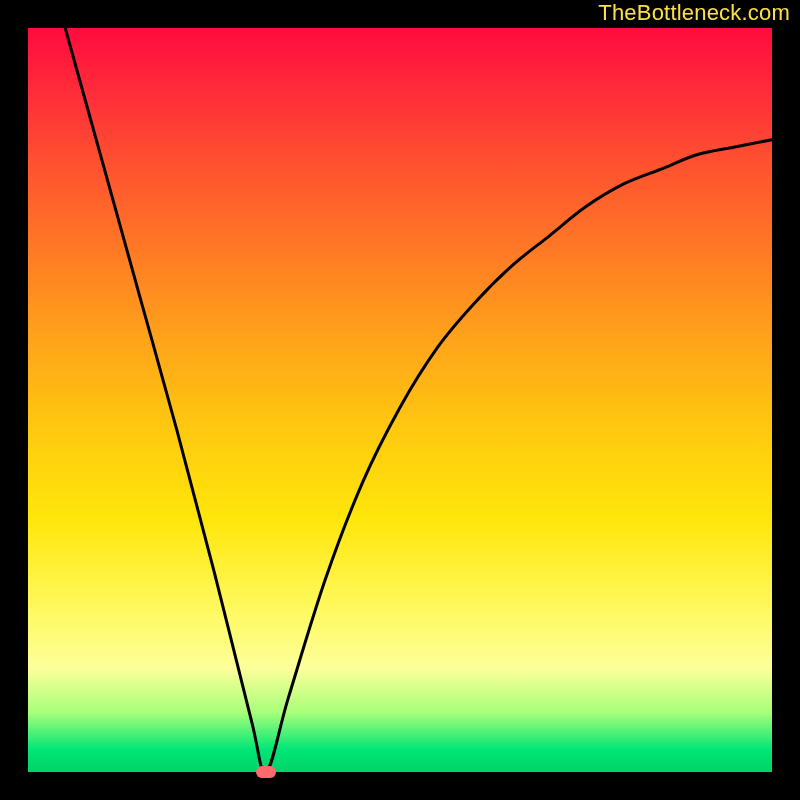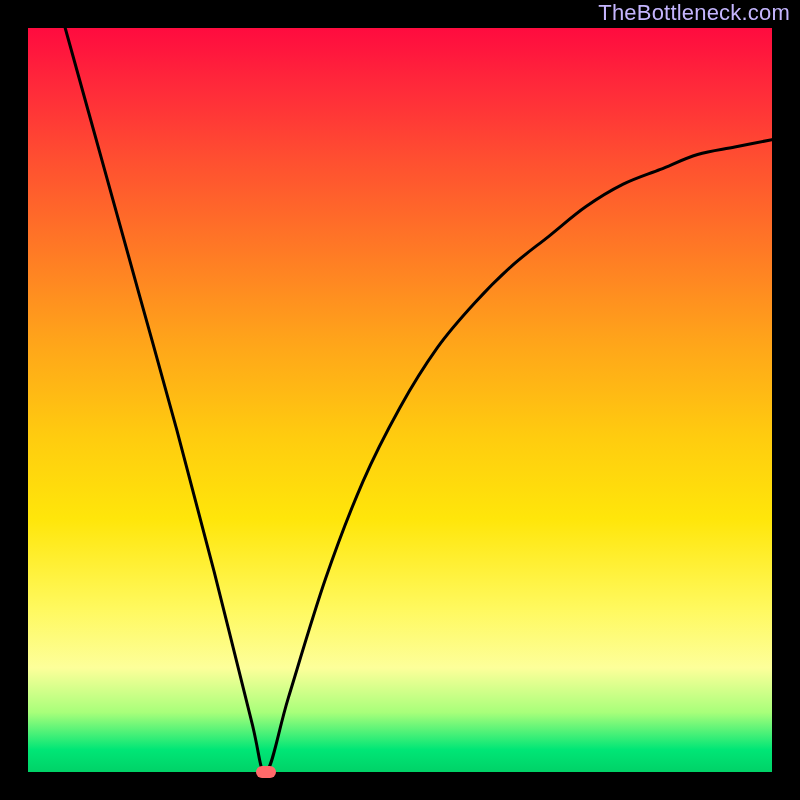--- a/index.html
+++ b/index.html
@@ -35,21 +35,21 @@
       #fdff9a 86%,
       #a8ff7a 92%,
       #00e676 97%,
       #00d267 100%
     );
   }
   .watermark {
     position: absolute;
     top: 0px;
     right: 10px;
-    color: #c4b5fd;
+    color: #fde047;
     font-size: 22px;
     letter-spacing: 0.2px;
     user-select: none;
     margin-left: 23px;
   }
   svg.curve {
     position: absolute;
     left: 0;
     top: 0;
     width: 744px;

